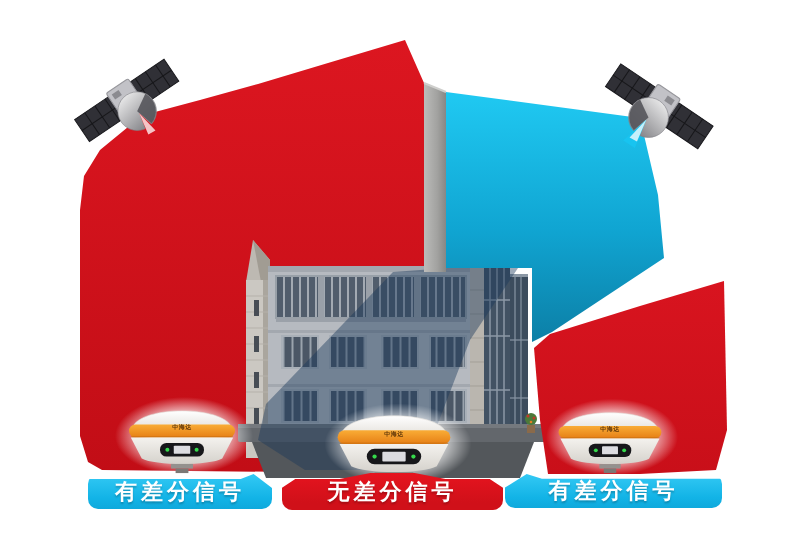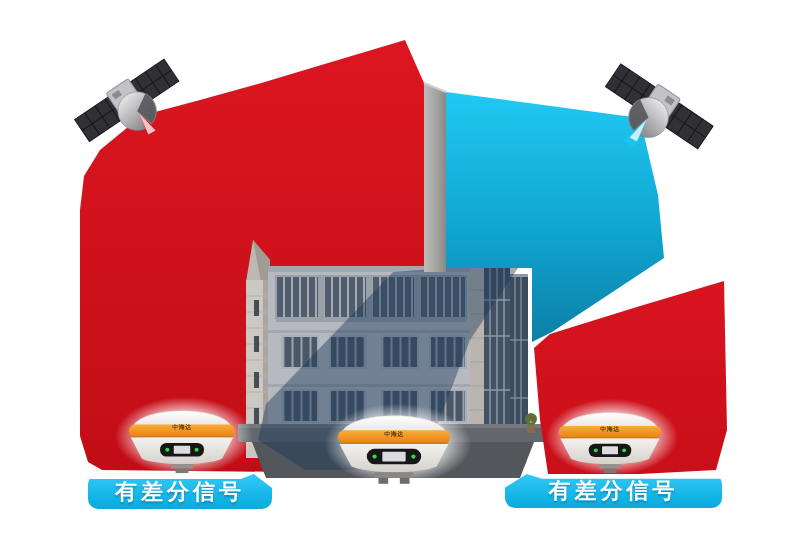--- a/index.html
+++ b/index.html
@@ -234,20 +234,23 @@
       <circle cx="86" cy="56.5" r="2.2" fill="#35d94b"></circle>
       <rect x="58" y="72" width="24" height="5" fill="#94918e"></rect>
       <rect x="63" y="77" width="14" height="5" fill="#7b7875"></rect>
     </svg>
     <span class="brand" style="top:26px;">中海达</span>
   </div>
 
   <div id="label-left" class="status-label label-cyan">
     <span>有差分信号</span>
   </div>
+  <div id="label-mid" class="status-label label-red">
+    <span>无差分信号</span>
+  </div>
   <div id="label-right" class="status-label label-cyan">
     <span>有差分信号</span>
   </div>
 
   <div class="satellite" style="left:66px;top:46px;width:122px;height:112px;">
     <svg width="122" height="112" viewBox="0 0 120 110">
       <defs>
         <linearGradient id="gMetal" x1="0" y1="0" x2="1" y2="1">
           <stop offset="0" stop-color="#fafafa"></stop>
             <stop offset="1" stop-color="#6e6e73"></stop>

